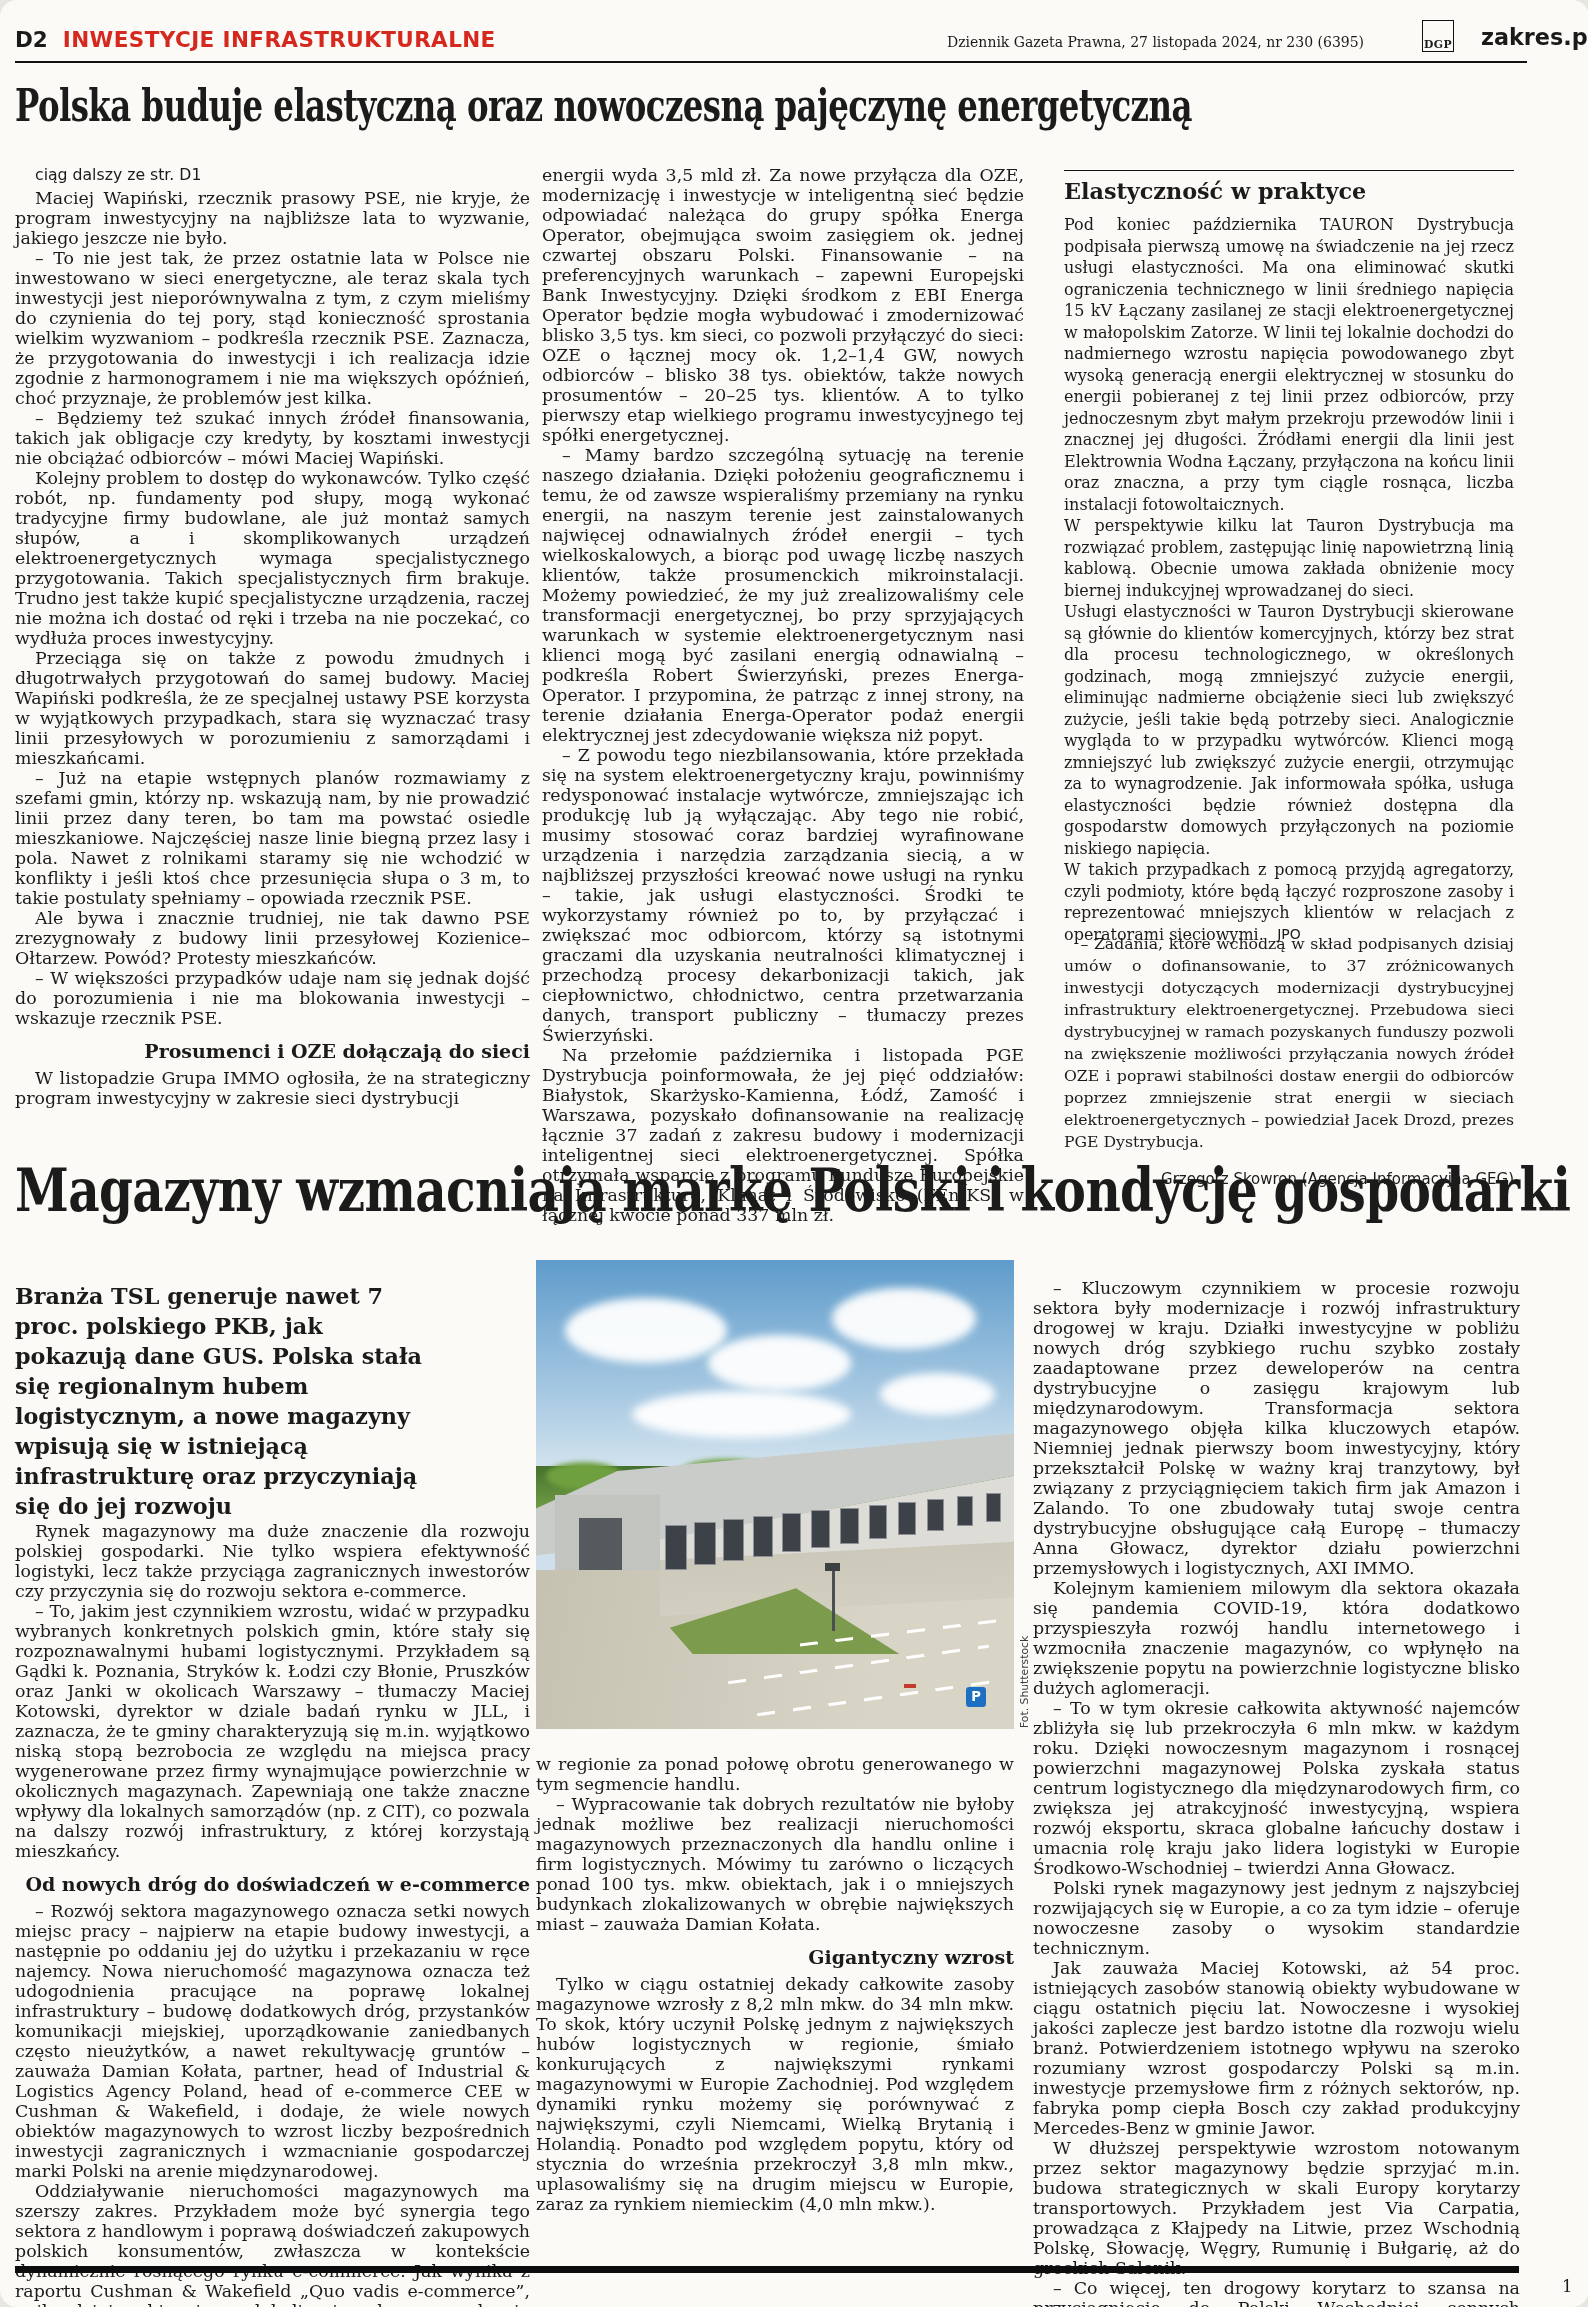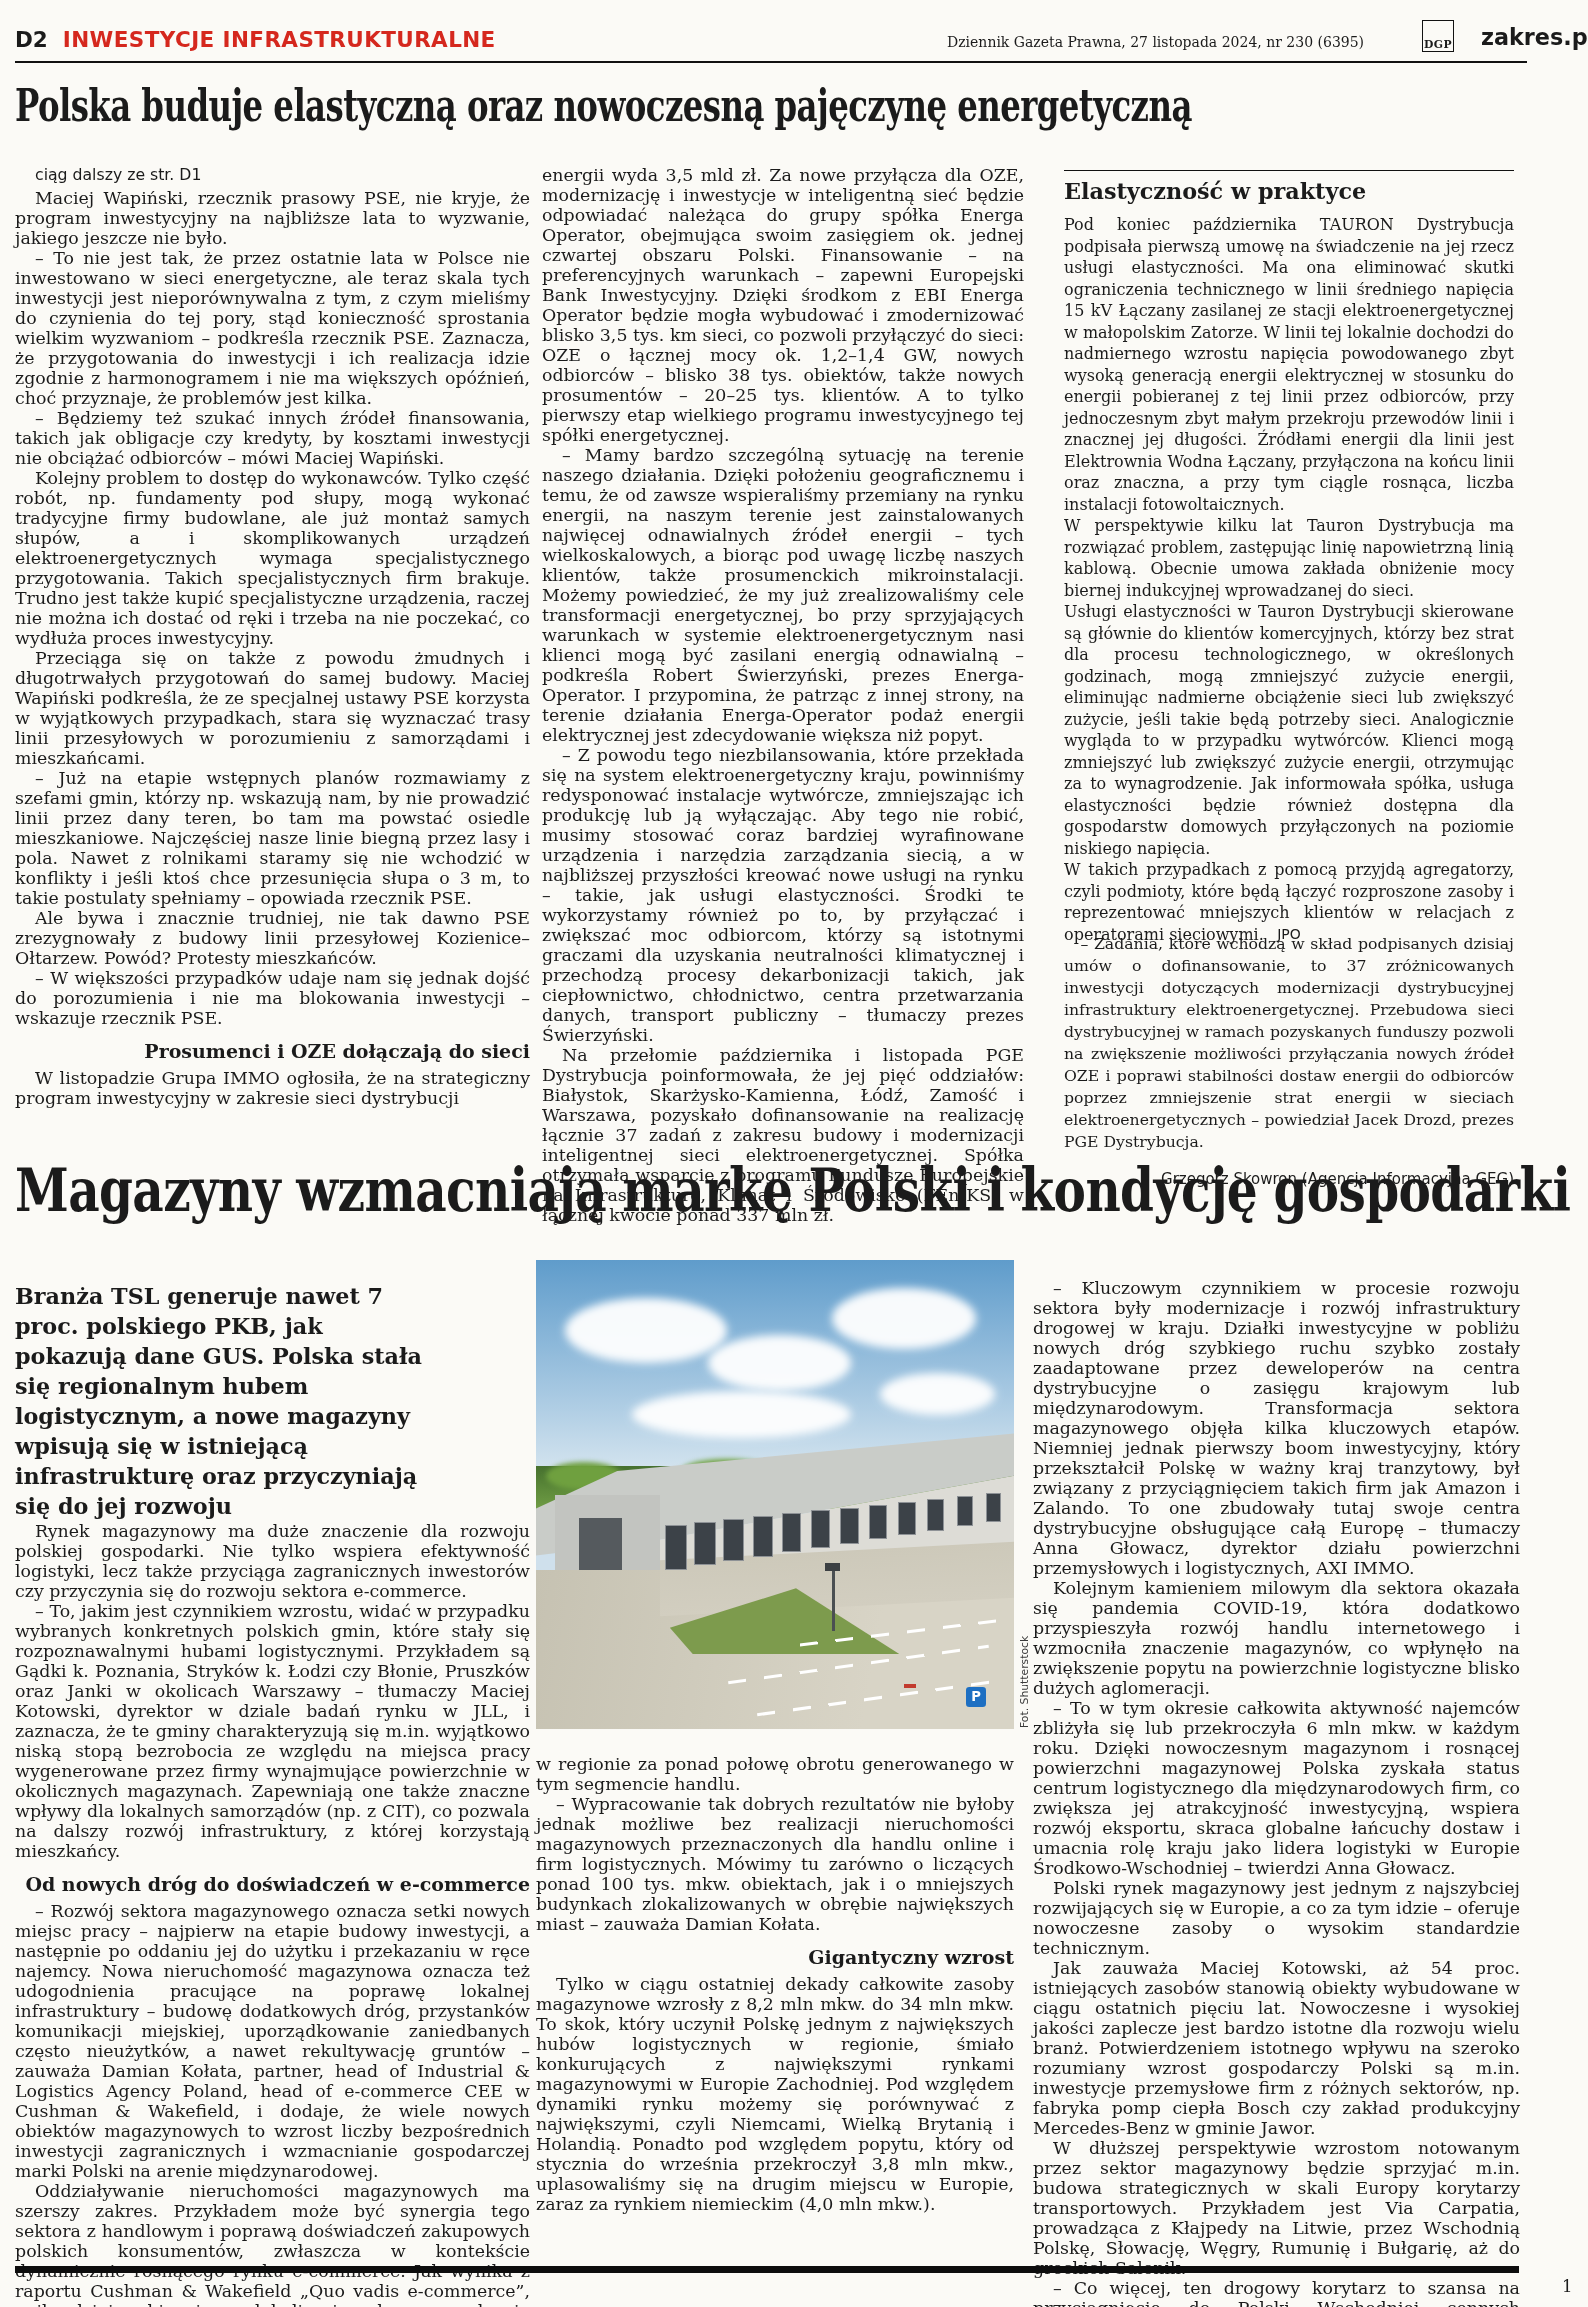--- a/index.html
+++ b/index.html
@@ -1,17 +1,17 @@
 <!DOCTYPE html>
 <html lang="pl" style="font-size:13.2px"><head>
 <meta charset="utf-8">
 <style>
   html,body{margin:0;padding:0;background:#e8e6e0;}
   .page{position:relative;width:1589px;height:2307px;background:#fbfaf6;color:#1b1b1b;
-        font-family:"DejaVu Serif", serif;overflow:hidden;}
+        font-family:"DejaVu Serif", serif;overflow:hidden;border-radius:17px;}
   
   .hdr{position:absolute;left:15px;top:21.5px;width:1512px;height:30px;}
   .hdr-left{position:absolute;left:0;bottom:0;display:flex;align-items:baseline;gap:15px;
             font-family:"DejaVu Sans", sans-serif;font-weight:bold;font-size:21.5px;}
   .hdr-section{color:#d5281e;letter-spacing:0.4px;}
   .hdr-issue{position:absolute;left:932px;bottom:1.7px;font-size:14px;}
   .hdr-logo{position:absolute;left:1407px;bottom:0;width:30px;height:30px;border:1.7px solid #111;
             display:flex;align-items:flex-end;justify-content:center;
             font-size:10.8px;font-weight:bold;letter-spacing:0.4px;}
   .hdr-site{position:absolute;left:1466px;bottom:1.7px;font-family:"DejaVu Sans", sans-serif;

